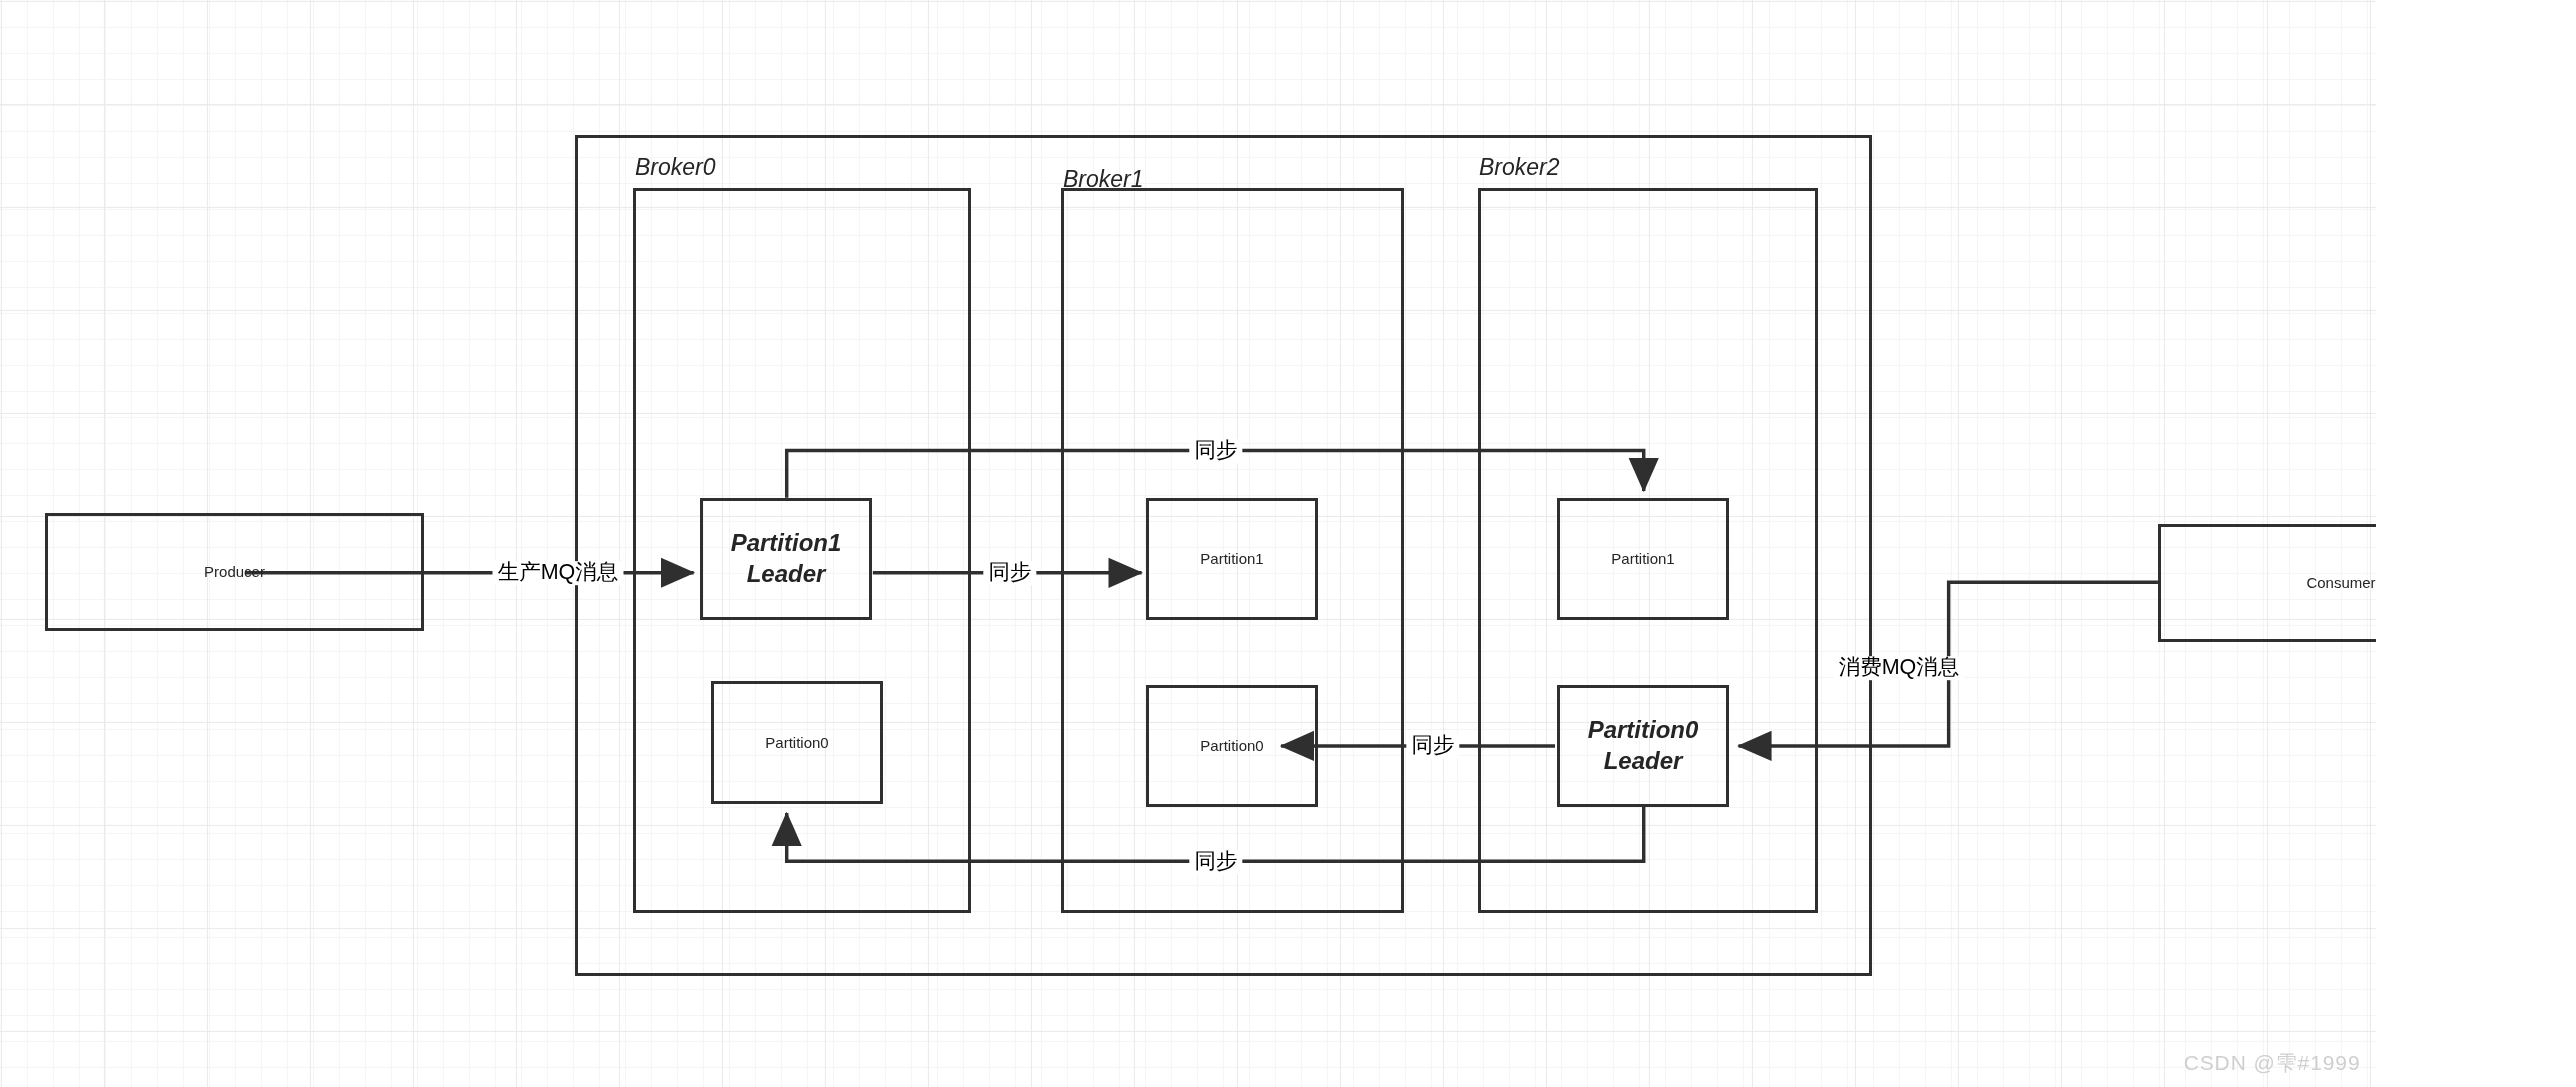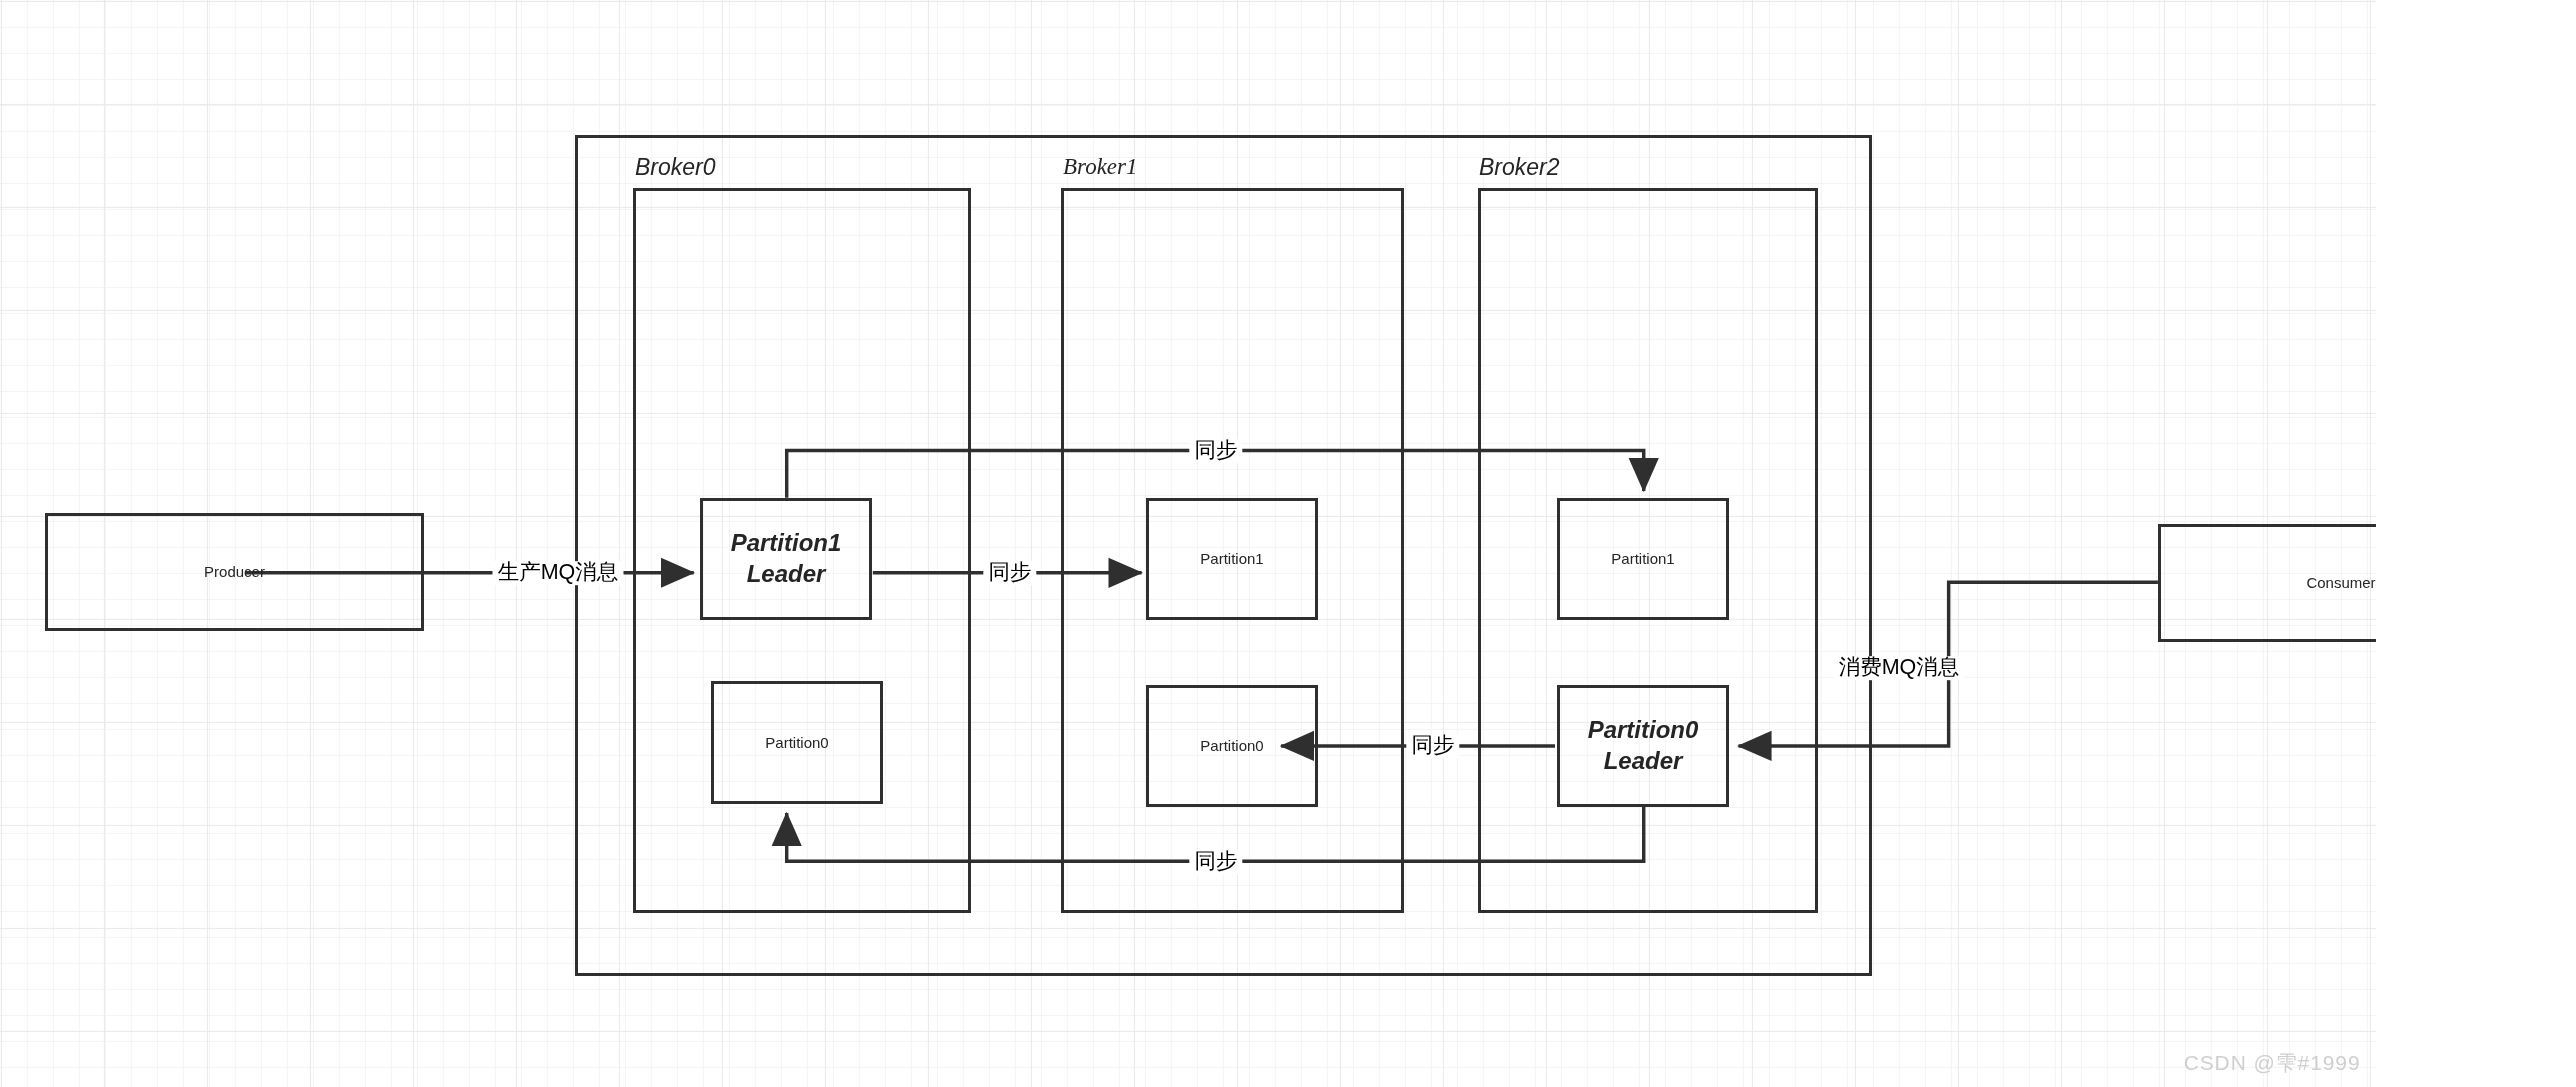--- a/index.html
+++ b/index.html
@@ -143,21 +143,21 @@
 
   <div class="box leader two-line" style="left: 700px; top: 498px; width: 172px; height: 122px; flex-direction: column;">
     <span>Partition1</span>
     <span style="display:block;">Leader</span>
   </div>
 
   <div class="box plain" style="left:711px; top:681px; width:172px; height:123px;">
     <span>Partition0</span>
   </div>
 
-  <div class="broker-label" style="left:1063px; top:154px;font-family:Liberation Serif, serif;">Broker1</div>
+  <div class="broker-label" style="left:1063px; top:166px;">Broker1</div>
   <div class="broker-box" style="left:1061px; top:188px; width:343px; height:725px;"></div>
 
   <div class="box plain" style="left:1146px; top:498px; width:172px; height:122px;">
     <span>Partition1</span>
   </div>
 
   <div class="box plain" style="left:1146px; top:685px; width:172px; height:122px;">
     <span>Partition0</span>
   </div>
 

